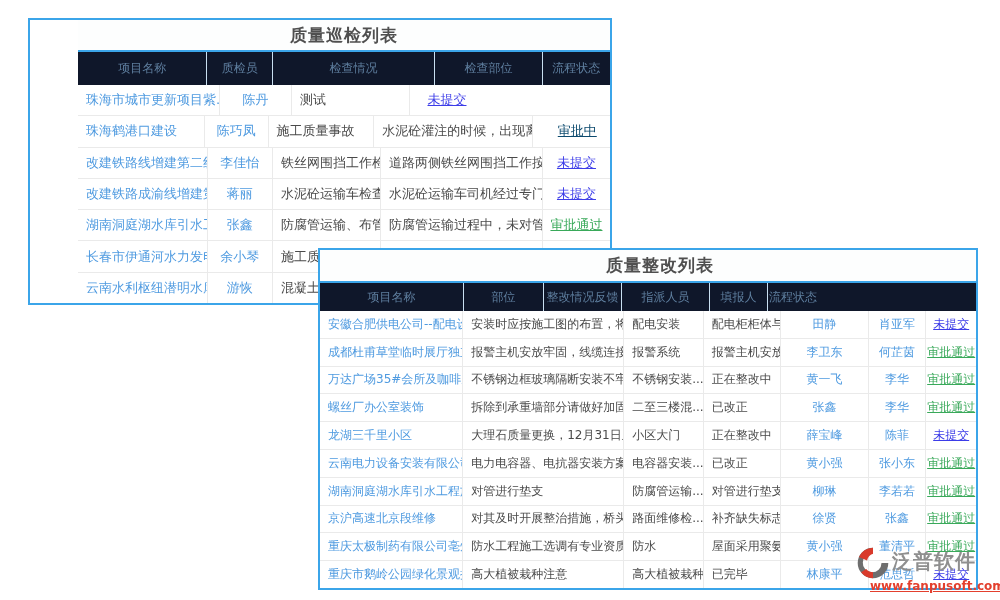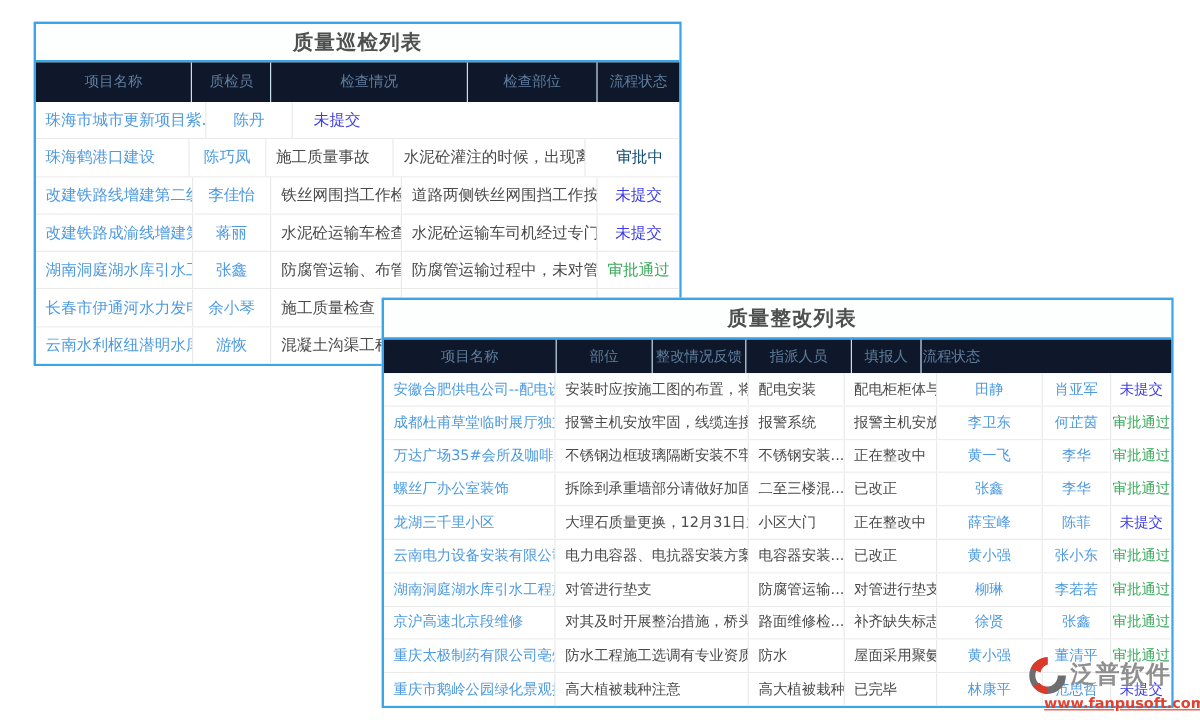--- a/index.html
+++ b/index.html
@@ -15,26 +15,26 @@
   .t-header { flex:0 0 auto; display:flex; background:#0f172a; }
   .t-header .hcell { display:flex; align-items:center; justify-content:center;
                      font-size:12px; color:#5E7E9E; overflow:hidden; white-space:nowrap;
                      border-right:1px solid #c9dff1; }
   .t-header .hcell:last-child { border-right:none; }
   .t-body { flex:1 1 auto; display:flex; flex-direction:column; }
   .t-row { flex:1 1 0; display:flex; border-bottom:1px solid #EAEAEA; background:#fff; }
   .t-row:last-child { border-bottom:none; }
   .cell { display:flex; align-items:center; overflow:hidden; white-space:nowrap;
           font-size:12px; color:#4A4A4A; border-right:1px solid #EAEAEA; padding:0 8px; }
-  .cell:last-child { border-right:none; }
+  .cell:last-child { border-right:none;text-decoration:underline; }
   .cell.center { justify-content:center; padding:0 2px; }
   .link { color:#4E9AE0; cursor:pointer; }
 
   
-  #inspection { left:28px; top:18px; width:540px; height:287px; z-index:1; }
+  #inspection { left:28px; top:18px; width:584px; height:287px; z-index:1;padding-left:48px; }
   #inspection .card-title { height:32px; }
   #inspection .t-header { height:33px; }
   #inspection .c0 { width:142px; }
   #inspection .c1 { width:72px; }
   #inspection .c2 { width:118px; }
   #inspection .c3 { width:178px; }
   #inspection .c4 { width:74px; }
   #inspection .cell { font-size:13px; }
 
   
@@ -71,20 +71,21 @@
       <div class="hcell c1">质检员</div>
       <div class="hcell c3">检查情况</div>
       <div class="hcell c2">检查部位</div>
       <div class="hcell c4">流程状态</div>
     </div>
     <div class="t-body">
 
         <div class="t-row">
           <div class="cell c0 link">珠海市城市更新项目紫...</div>
           <div class="cell c1 link center">陈丹</div>
+          <div class="cell c2">测试</div>
           <div class="cell c4 center" style="color: rgb(61, 61, 232);">未提交</div>
         </div>
 
         <div class="t-row">
           <div class="cell c0 link">珠海鹤港口建设</div>
           <div class="cell c1 link center">陈巧凤</div>
           <div class="cell c2">施工质量事故</div>
           <div class="cell c3">水泥砼灌注的时候，出现离析现象</div>
           <div class="cell c4 center" style="color: #0c4a6e; margin-left: 12px;">审批中</div>
         </div>

